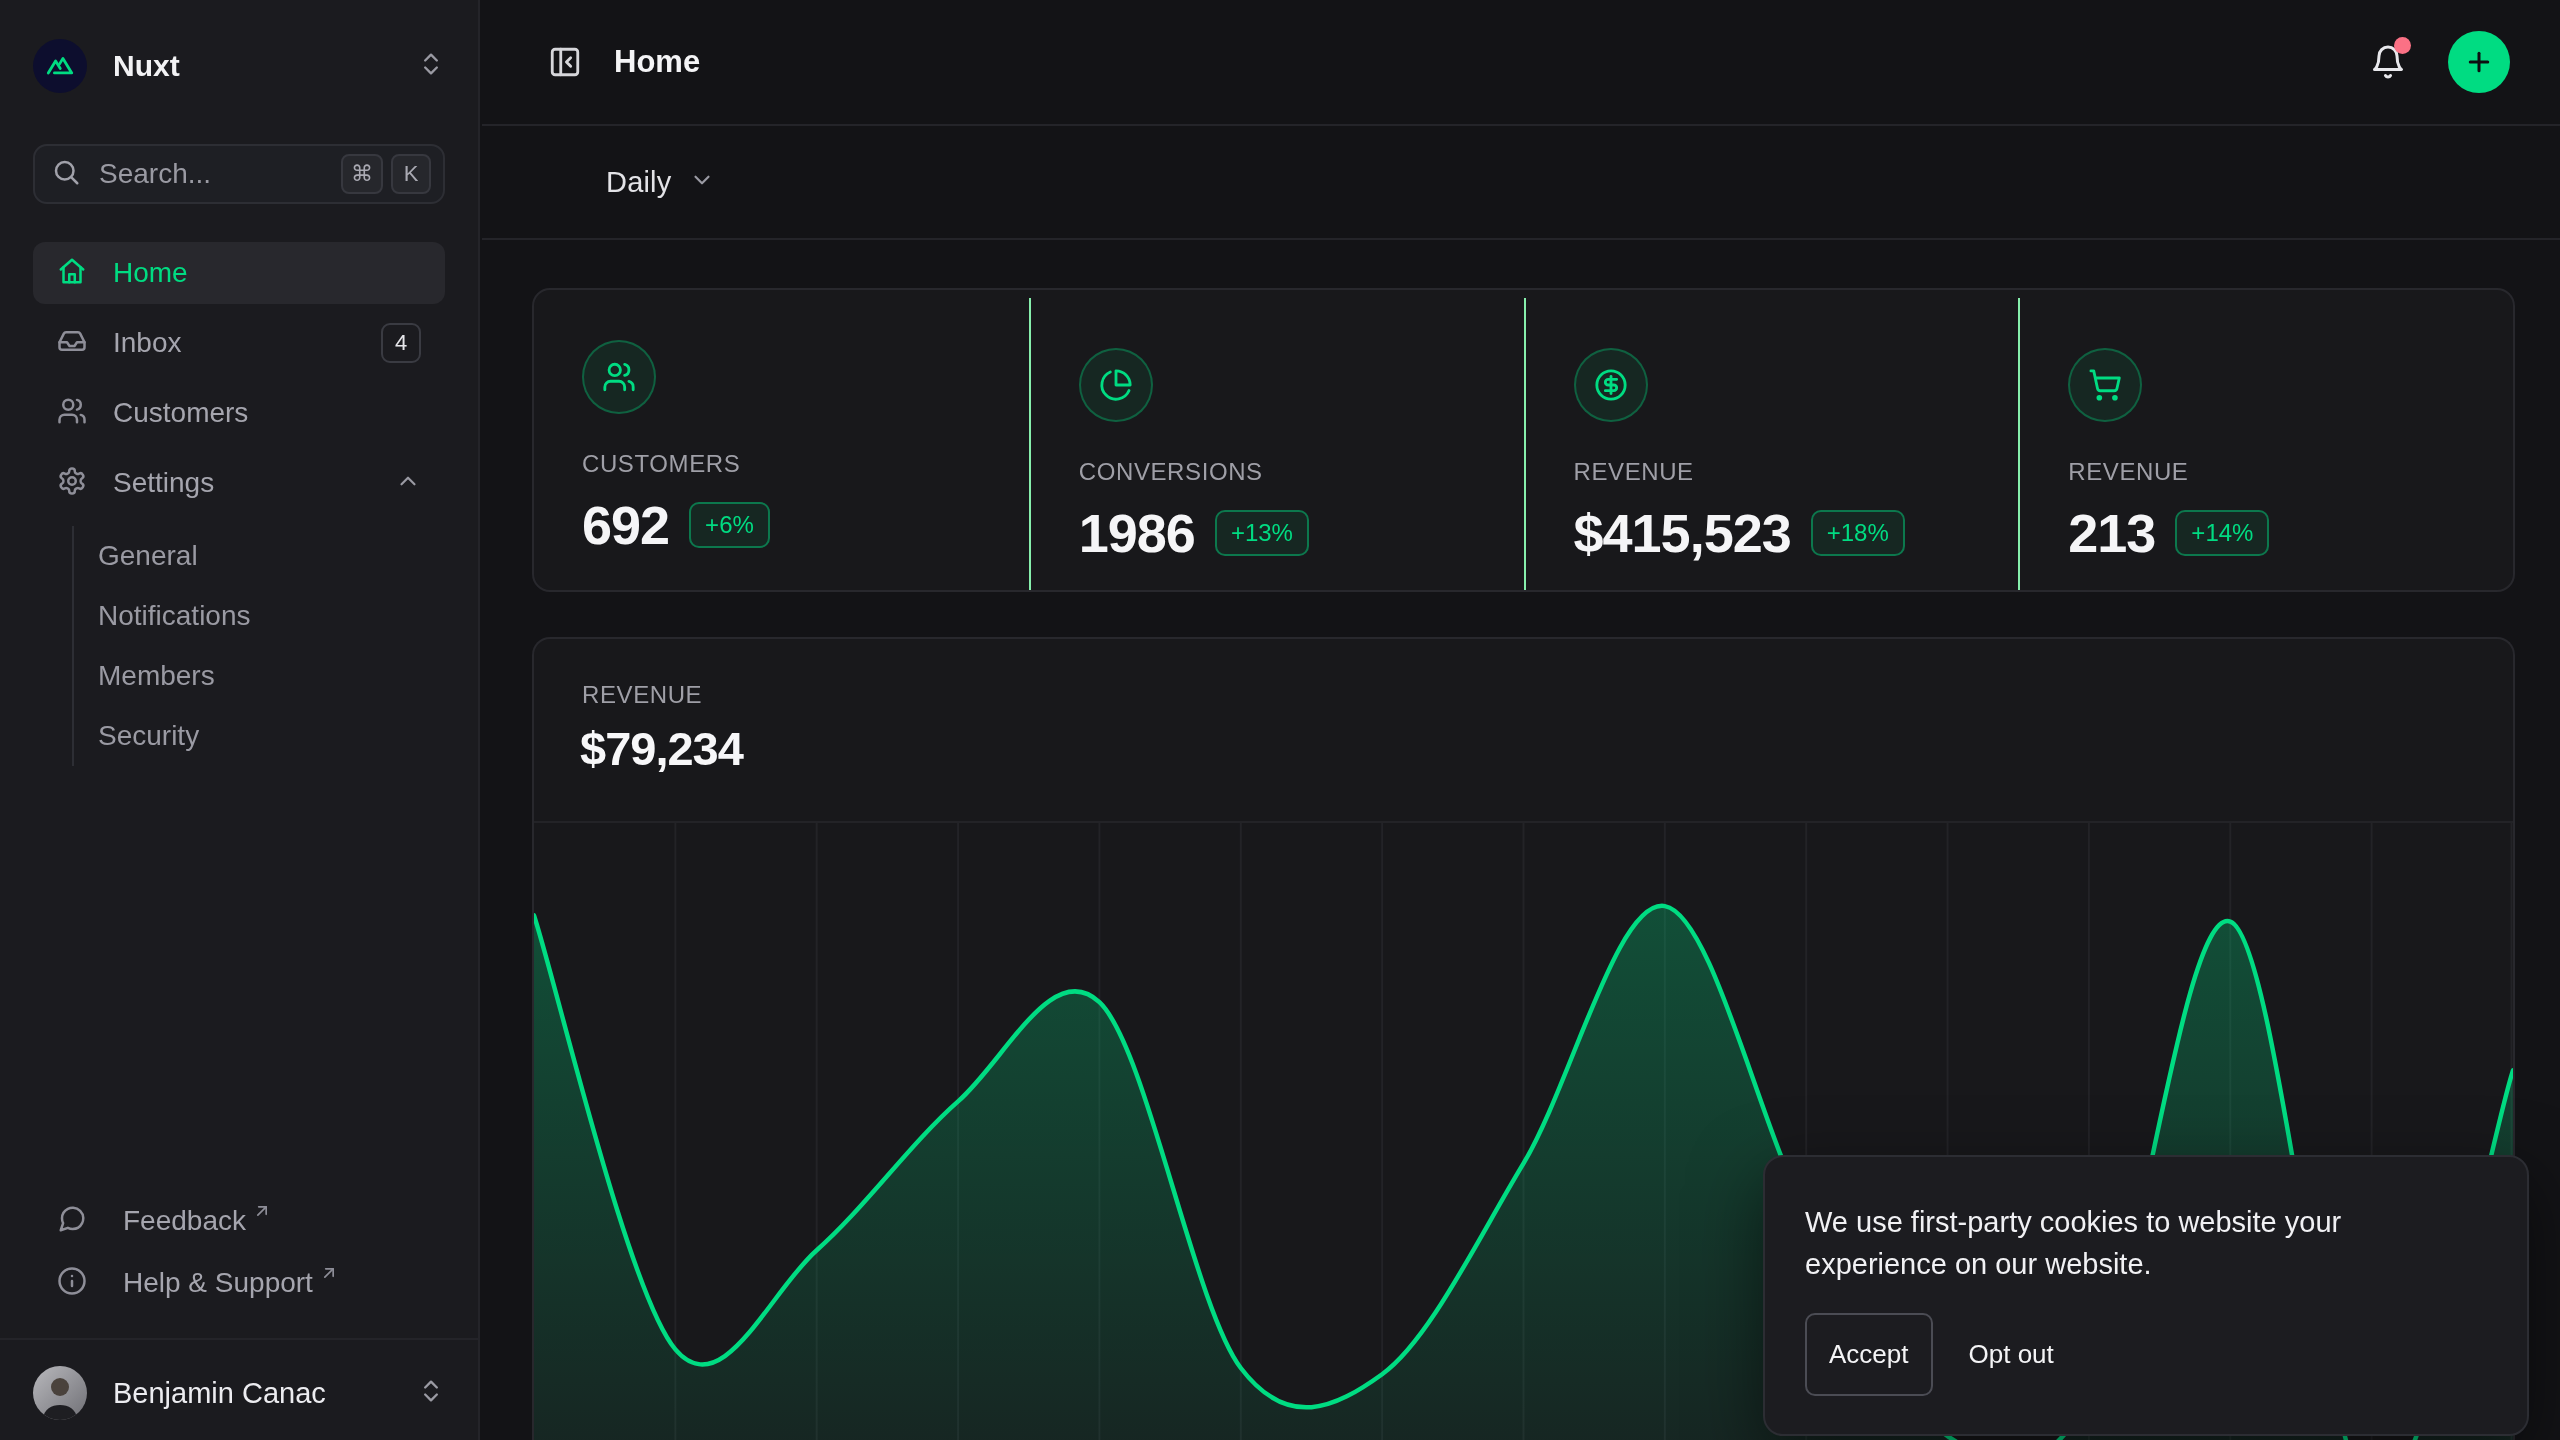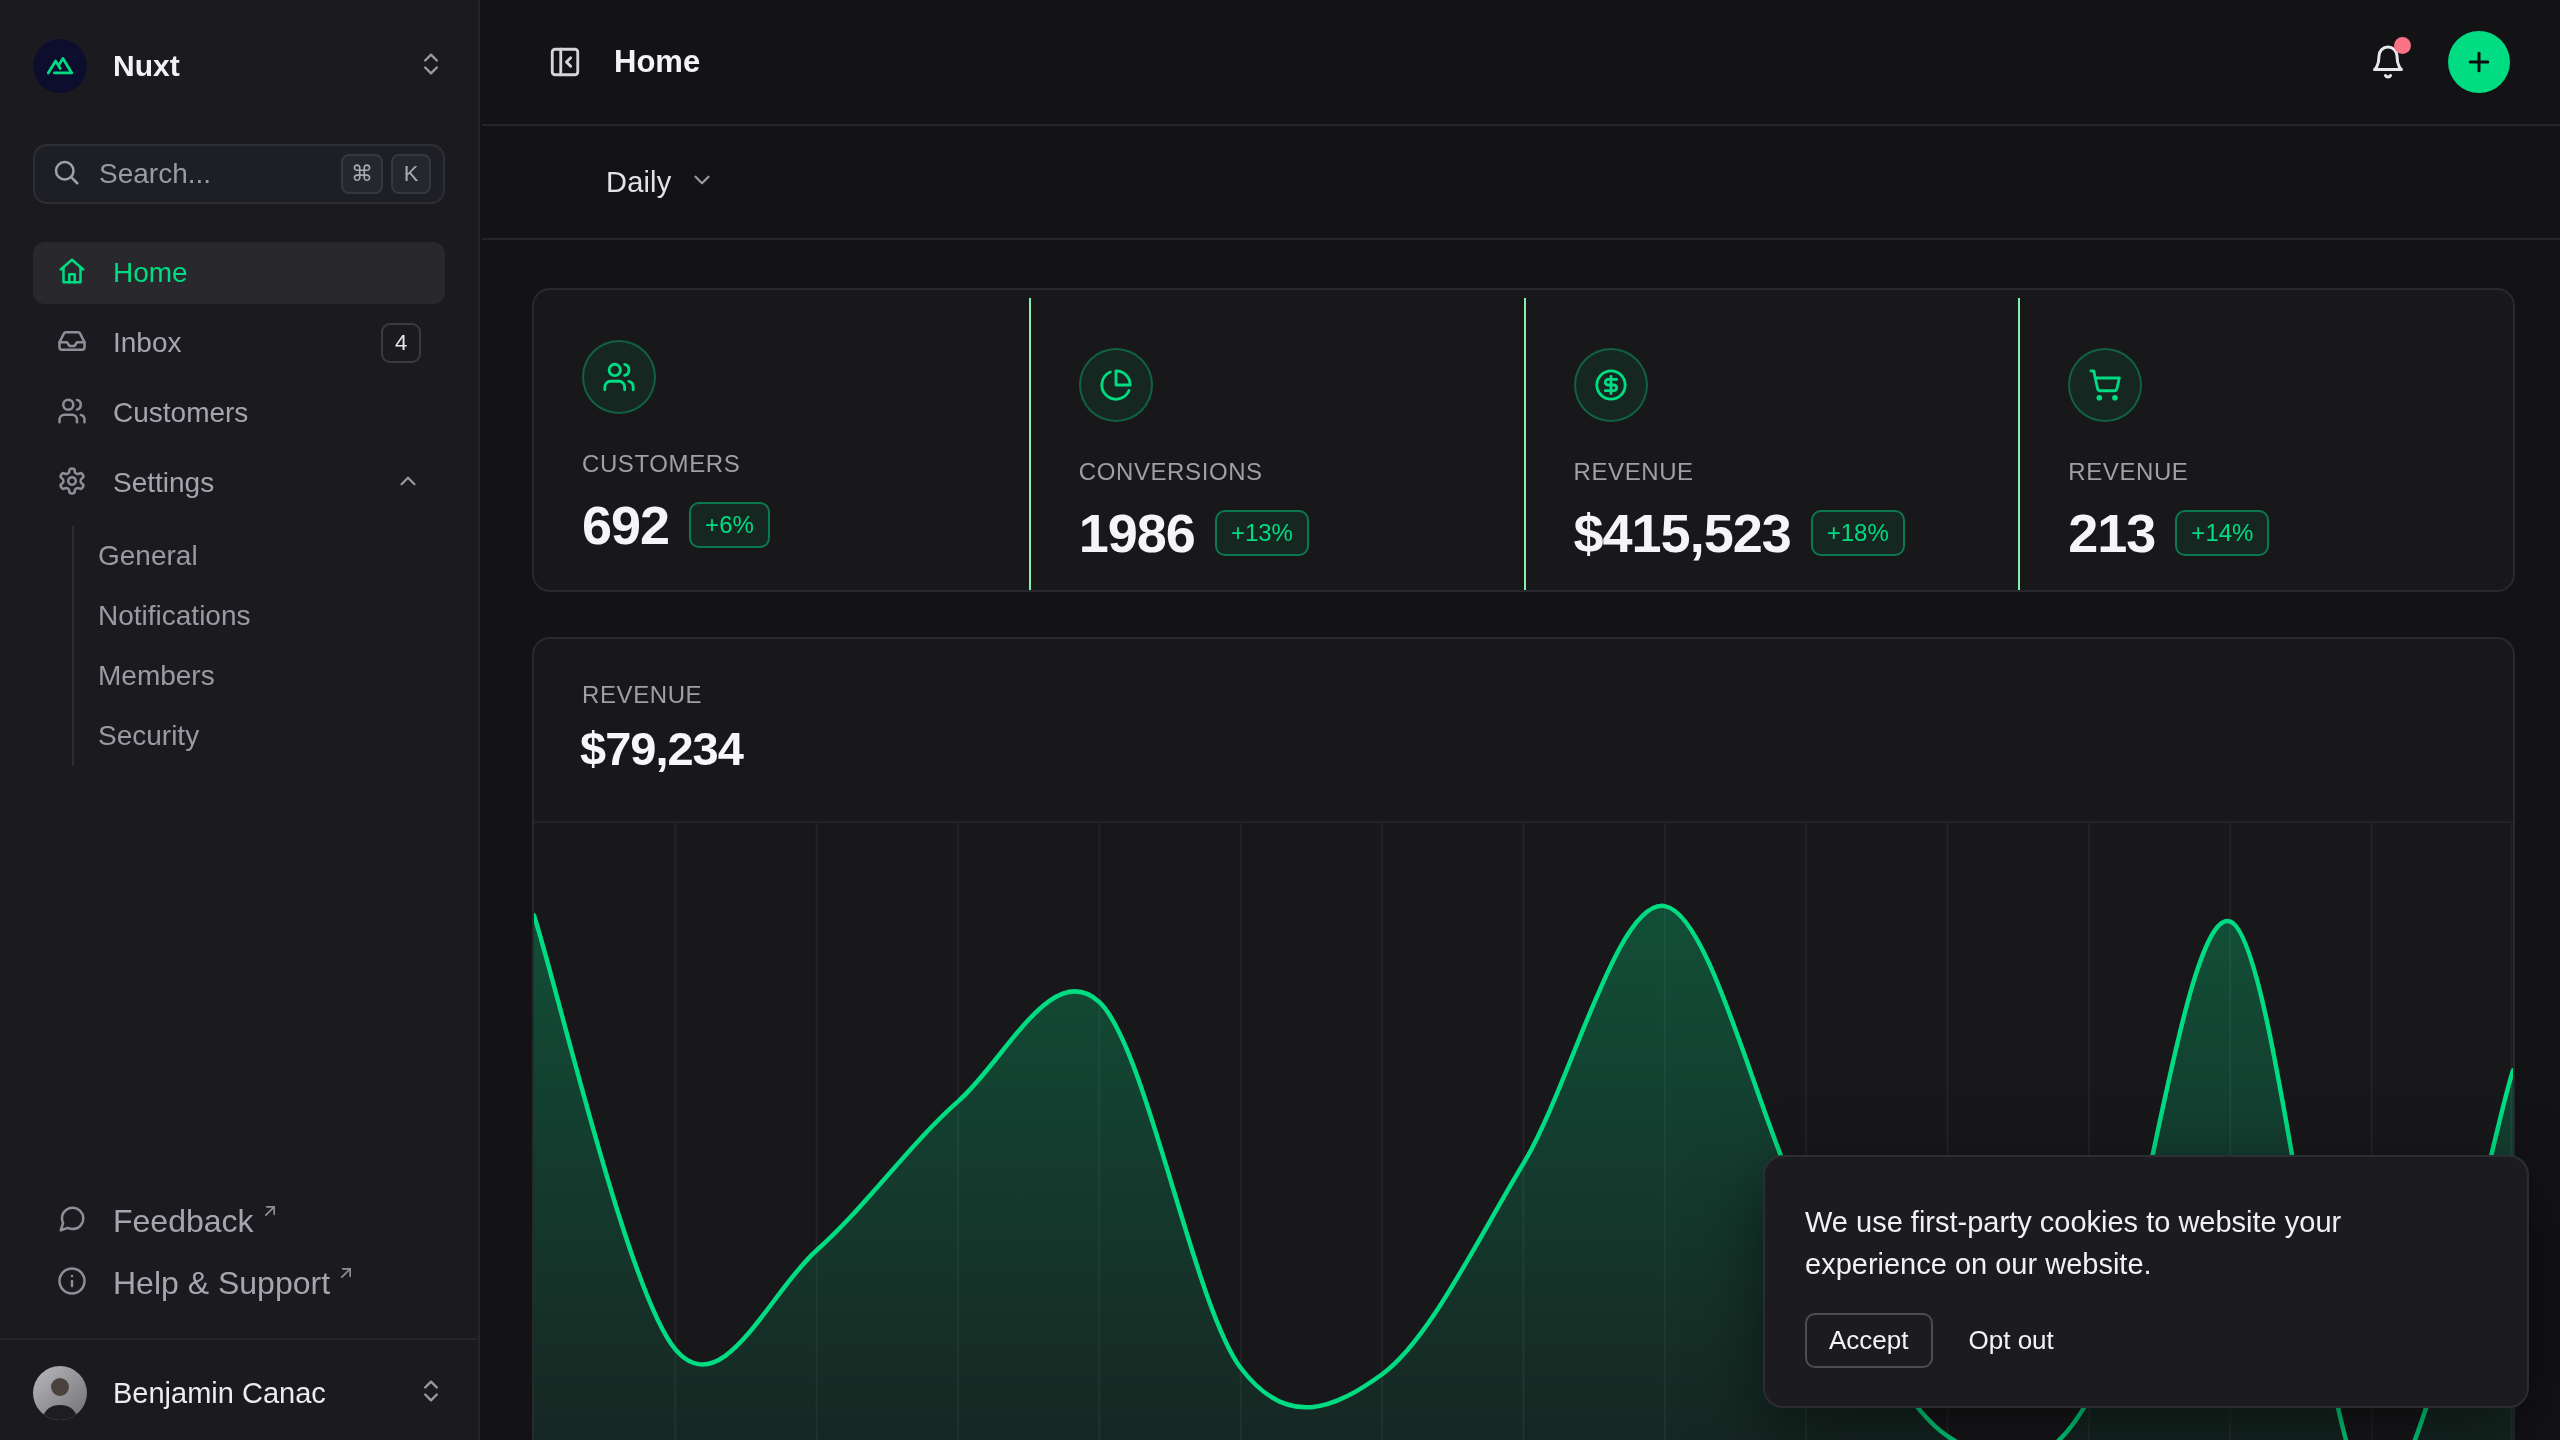--- a/index.html
+++ b/index.html
@@ -31,21 +31,21 @@
   .nav-label { margin-left:26px; font-size:28px; font-weight:500; }
   .nav-badge { margin-left:auto; min-width:40px; height:40px; padding:0 10px; border:2px solid #3a3b42; border-radius:9px;
     color:#e6e6ea; font-size:22px; display:flex; align-items:center; justify-content:center; }
   .nav-chevron { margin-left:auto; color:#9a9aa3; }
 
   .subnav { margin:4px 0 0 39px; border-left:2px solid #2d2e34; padding-left:24px; display:flex; flex-direction:column; }
   .subnav-item { height:60px; display:flex; align-items:center; font-size:28px; color:#9a9aa3; cursor:pointer; border-radius:10px; }
 
   .side-footer { margin-top:auto; display:flex; flex-direction:column; gap:4px; padding-bottom:16px; }
   .foot-link { height:58px; display:flex; align-items:center; padding:0 24px; color:#a5a5ae; cursor:pointer; border-radius:12px; }
-  .foot-label { margin-left:26px; font-size:32px; font-weight:500; }
+  .foot-label { margin-left:36px; font-size:28px; font-weight:500; }
   .ext-arrow { margin:-16px 0 0 6px; color:#8e8e98; }
 
   .side-divider { margin:10px -33px 0; border-top:2px solid #242429; }
   .user-row { height:94px; display:flex; align-items:center; cursor:pointer; margin-top:6px; }
   .avatar { width:54px; height:54px; border-radius:50%; overflow:hidden; flex:0 0 auto; }
   .user-name { margin-left:26px; font-size:29px; font-weight:500; color:#ececf0; }
 
   
   .main { position:absolute; left:482px; top:0; right:0; height:1440px; background:#131316; }
   .topbar { height:126px; border-bottom:2px solid #242429; display:flex; align-items:center; padding:0 50px 0 60px; }
@@ -82,21 +82,21 @@
   .rev-value { position:absolute; left:46px; top:82px; font-size:47px; font-weight:700; letter-spacing:-1px; color:#f7f7f9; }
   #revchart { position:absolute; left:0; top:182px; width:100%; height:637px; display:block; }
 
   
   .cookie-banner { position:absolute; left:1763px; top:1155px; width:766px; background:#1c1c20;
     border:2px solid #2c2d33; border-radius:20px; box-shadow:0 24px 70px rgba(0,0,0,.5);
     padding:44px 40px 38px; z-index:50; }
   .cookie-msg { width:606px; font-size:29px; line-height:42px; color:#f1f1f4; }
   .cookie-actions { margin-top:28px; display:flex; align-items:center; gap:36px; }
   .btn-accept { font-family:inherit; font-size:26px; font-weight:500; color:#f4f4f6; background:transparent;
-    border:2px solid #4b4c54; border-radius:10px; padding:10px 22px; cursor:pointer; }
+    border:2px solid #4b4c54; border-radius:10px; padding:24px 22px; cursor:pointer; }
   .btn-optout { font-size:26px; font-weight:500; color:#f4f4f6; cursor:pointer; }
 </style>
 </head>
 <body>
 
 <div id="app">
 
   <aside class="sidebar">
 
     <div class="team-row">

